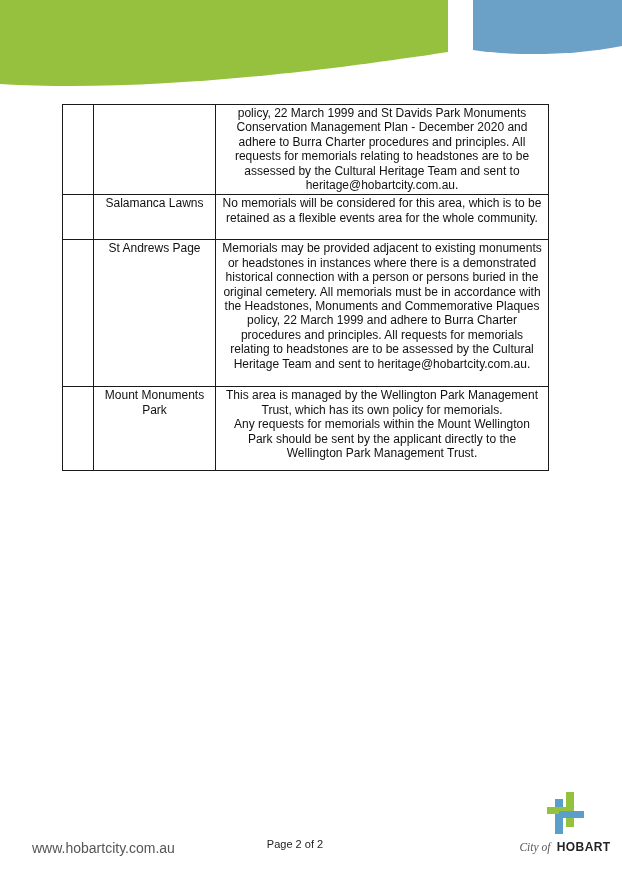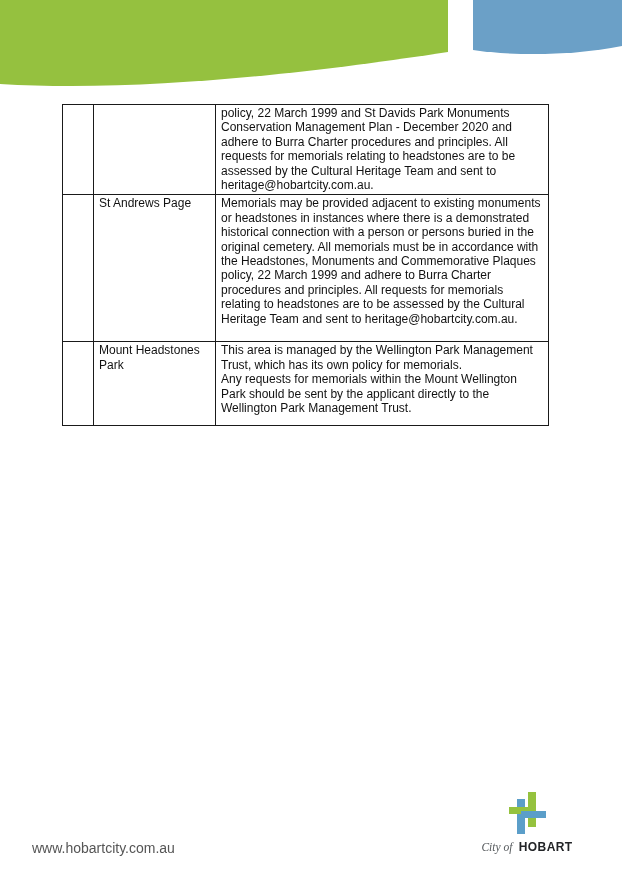--- a/index.html
+++ b/index.html
@@ -27,20 +27,21 @@
     border-collapse: collapse;
     table-layout: fixed;
   }
   table.memorials td {
     border: 1px solid #1a1a1a;
     vertical-align: top;
     font-size: 12px;
     line-height: 14.4px;
     padding: 1px 5px 2px 5px;
     overflow: hidden;
+    text-align: center;
   }
   td.col-num  { width: 31px; }
   td.col-area { width: 122px; }
   td.col-desc { width: 333px; padding-right: 14px; white-space: pre-line; }
   tr.r1 { height: 86px; }
   tr.r2 { height: 45px; }
   tr.r3 { height: 147px; }
   tr.r4 { height: 84px; }
   .footer-site {
     position: absolute;
@@ -51,21 +52,21 @@
   .footer-page {
     position: absolute;
     left: 62px; top: 838px;
     width: 466px;
     text-align: center;
     font-size: 11px;
     color: #222222;
   }
   .logo {
     position: absolute;
-    left: 470px; top: 792px;
+    left: 508px; top: 792px;
     width: 114px;
     text-align: center;
   }
   .logo-mark {
     display: block;
     margin: 0 auto 2px auto;
   }
   .logo-text { font-size: 12px; white-space: nowrap; }
   .logo-prefix {
     font-family: "Liberation Serif", "DejaVu Serif", serif;
@@ -90,35 +91,41 @@
     <path d="M473,0 L622,0 L622,46 C570,56 515,56 473,50 Z" fill="#6ba0c7"></path>
   </svg>
 
   <table class="memorials">
     <tbody>
       <tr class="r1">
         <td class="col-num"></td>
         <td class="col-area"></td>
         <td class="col-desc">policy, 22 March 1999 and St Davids Park Monuments Conservation Management Plan - December 2020 and adhere to Burra Charter procedures and principles. All requests for memorials relating to headstones are to be assessed by the Cultural Heritage Team and sent to heritage@hobartcity.com.au.</td>
       </tr>
+      <tr class="r2">
+        <td class="col-num"></td>
+        <td class="col-area">Salamanca Lawns</td>
+        <td class="col-desc">No memorials will be considered for this area, which is to be retained as a flexible events area for the whole community.</td>
+      </tr>
       <tr class="r3">
         <td class="col-num"></td>
         <td class="col-area">St Andrews Page</td>
         <td class="col-desc">Memorials may be provided adjacent to existing monuments or headstones in instances where there is a demonstrated historical connection with a person or persons buried in the original cemetery. All memorials must be in accordance with the Headstones, Monuments and Commemorative Plaques policy, 22 March 1999 and adhere to Burra Charter procedures and principles. All requests for memorials relating to headstones are to be assessed by the Cultural Heritage Team and sent to heritage@hobartcity.com.au.</td>
       </tr>
       <tr class="r4">
         <td class="col-num"></td>
-        <td class="col-area">Mount Headstones Park</td>
+        <td class="col-area">Mount Monuments Park</td>
         <td class="col-desc">This area is managed by the Wellington Park Management Trust, which has its own policy for memorials.
 Any requests for memorials within the Mount Wellington Park should be sent by the applicant directly to the Wellington Park Management Trust.</td>
       </tr>
     </tbody>
   </table>
 
   <div class="footer-site">www.hobartcity.com.au</div>
+  <div class="footer-page">Page 2 of 2</div>
 
   <div class="logo">
     <svg class="logo-mark" width="38" height="46" viewBox="0 0 38 46" aria-hidden="true">
       <rect x="9" y="7" width="8" height="35" fill="#5b9ec9"></rect>
       <rect x="1" y="15" width="19" height="7" fill="#95c23e"></rect>
       <rect x="20" y="0" width="8" height="35" fill="#95c23e"></rect>
       <rect x="13" y="19" width="25" height="7" fill="#5b9ec9"></rect>
     </svg>
     <div class="logo-text">
       <span class="logo-prefix">City of</span>

